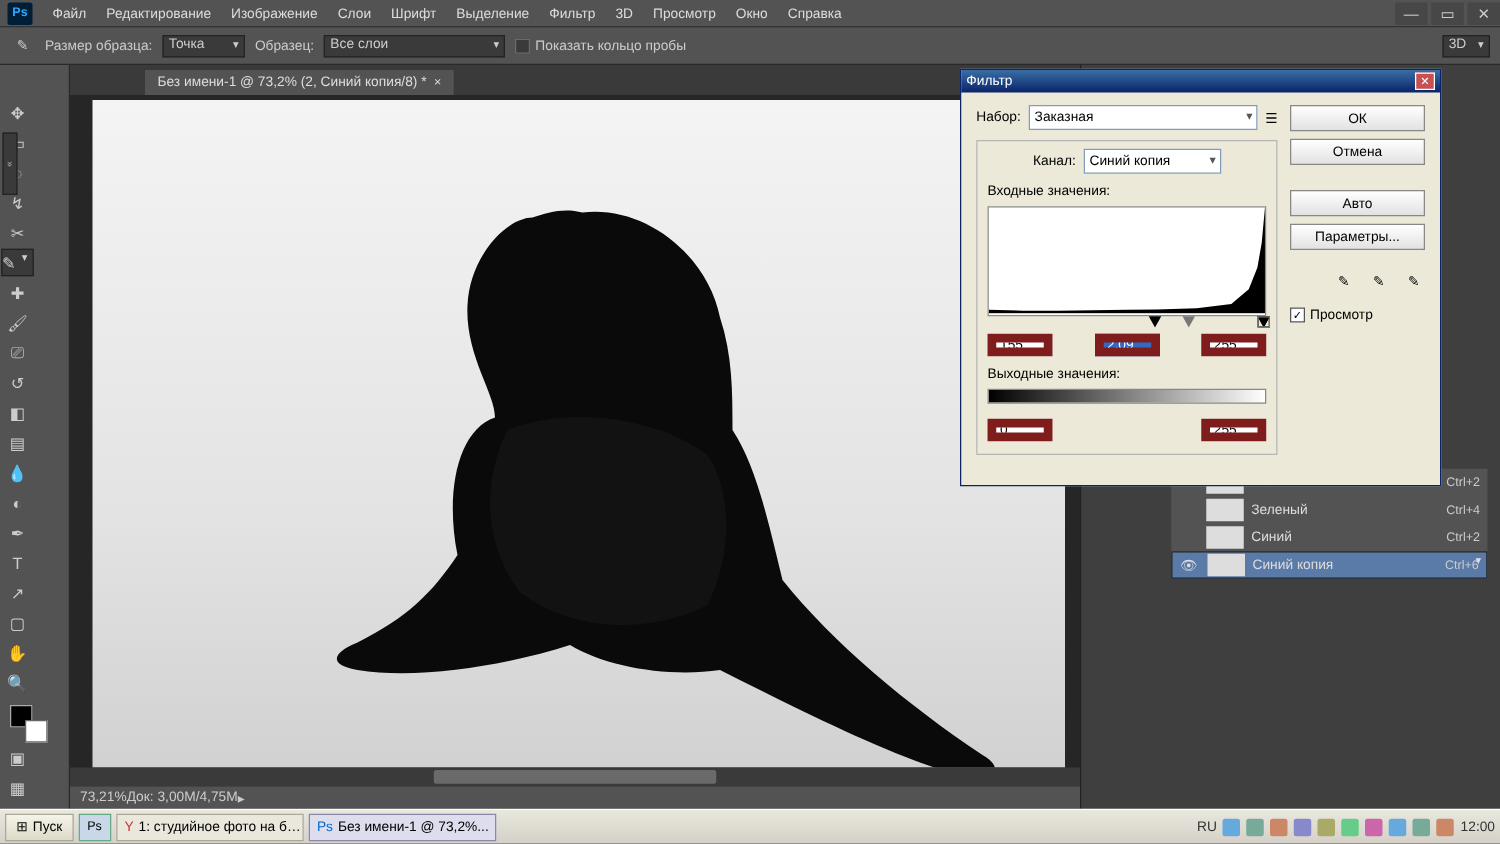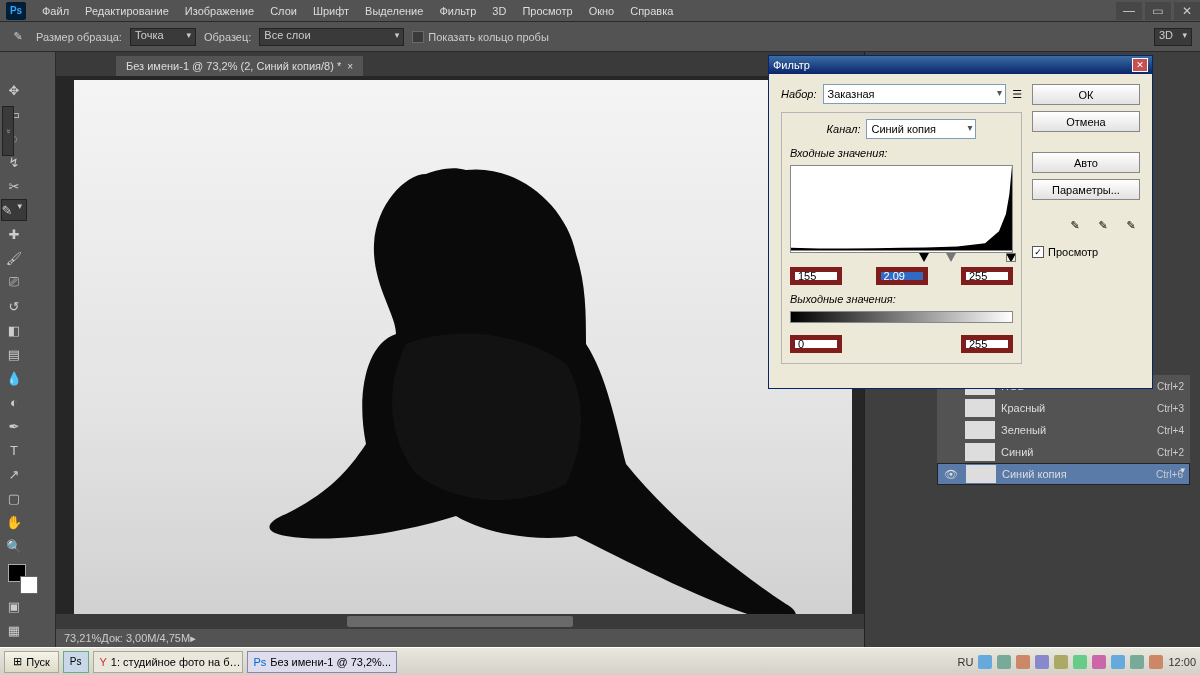--- a/index.html
+++ b/index.html
@@ -45,35 +45,35 @@
 .rightpanels { width:336px; background:#3f3f3f; border-left:1px solid #222; }
 
 
 .levels { position:absolute; left:768px; top:55px; width:385px; background:#ece9d8; border:1px solid #0a246a; font-family:Tahoma; z-index:50;}
 .levels .titlebar { height:18px; background:linear-gradient(#3a6ea5,#0a246a); color:#fff; display:flex; align-items:center; padding:0 4px; justify-content:space-between;}
 .levels .titlebar .x{ width:16px; height:14px; background:#c75050; color:#fff; display:flex; align-items:center; justify-content:center; font-size:9px; border:1px solid #fff;}
 .levels .body { padding:10px 12px 14px 12px; display:flex; gap:10px; }
 .levels .left { flex:1; }
 .levels .right { width:108px; display:flex; flex-direction:column; gap:6px;}
 .levels .right button { height:21px; background:linear-gradient(#fff,#e2e2e2); border:1px solid #888; font-size:11px;}
-.levels label { font-size:11px;font-style:italic; }
+.levels label { font-size:11px; }
 .row { display:flex; align-items:center; gap:6px; margin-bottom:8px;}
 .combo { border:1px solid #7f9db9; background:#fff; height:20px; padding:0 16px 0 4px; flex:1; position:relative; font-size:11px; display:flex; align-items:center;}
 .combo::after{content:"▾"; position:absolute; right:3px; top:2px; font-size:10px; color:#555;}
 .fieldset { border:1px solid #b5b5b5; padding:6px 8px 10px 8px; margin-bottom:10px; position:relative;}
 .hist { height:88px; background:#fff; border:1px solid #888; position:relative; margin-top:6px;}
 .hist svg{position:absolute;inset:0;}
 .sliders { height:12px; position:relative;}
 .sliders .tri{position:absolute; top:0; width:0;height:0;border-left:5px solid transparent;border-right:5px solid transparent;}
 .tri.black{border-top:9px solid #000;}
 .tri.gray{border-top:9px solid #777;}
 .tri.white{border-top:9px solid #000; filter:invert(1) drop-shadow(0 0 0 #000);} 
 .tri.white{border-top:9px solid #fff; outline:1px solid #888; outline-offset:-1px;}
 .numrow { display:flex; justify-content:space-between; margin-top:2px;}
-.numrow input { width:52px; height:18px; border:5px solid #7f1d1d; font-size:11px; padding:0 3px; text-align:left;}
+.numrow input { width:52px; height:18px; border:7px solid #7f1d1d; font-size:11px; padding:0 3px; text-align:left;}
 .numrow input.mid{ background:#316ac5; color:#fff;}
 .grad { height:12px; background:linear-gradient(to right,#000,#fff); border:1px solid #888; position:relative; margin-top:6px;}
 .eyedrow { display:flex; gap:10px; justify-content:flex-end;}
 .eyed { width:18px; height:18px; display:flex; align-items:center; justify-content:center;}
 .prev { display:flex; align-items:center; gap:4px; margin-top:6px;}
 .prev .c { width:12px; height:12px; border:1px solid #555; background:#fff; display:flex; align-items:center; justify-content:center; font-size:9px;}
 
 
 .channels { position:absolute; right:10px; top:375px; width:253px; background:#535353; }
 .channels .row2 { height:22px; display:flex; align-items:center; padding:0 6px 0 4px; color:#ddd;}
@@ -194,26 +194,20 @@
 <div class="channels">
   <div class="row2">
       <div class="eye"></div>
       <div class="thumb"></div>
       <div class="name">RGB</div>
       <div class="sc">Ctrl+2</div>
     </div>
   <div class="row2">
       <div class="eye"></div>
       <div class="thumb"></div>
-      <div class="name">Красный</div>
-      <div class="sc">Ctrl+3</div>
-    </div>
-  <div class="row2">
-      <div class="eye"></div>
-      <div class="thumb"></div>
       <div class="name">Зеленый</div>
       <div class="sc">Ctrl+4</div>
     </div>
   <div class="row2">
       <div class="eye"></div>
       <div class="thumb"></div>
       <div class="name">Синий</div>
       <div class="sc">Ctrl+2</div>
     </div>
   <div class="row2 sel">

